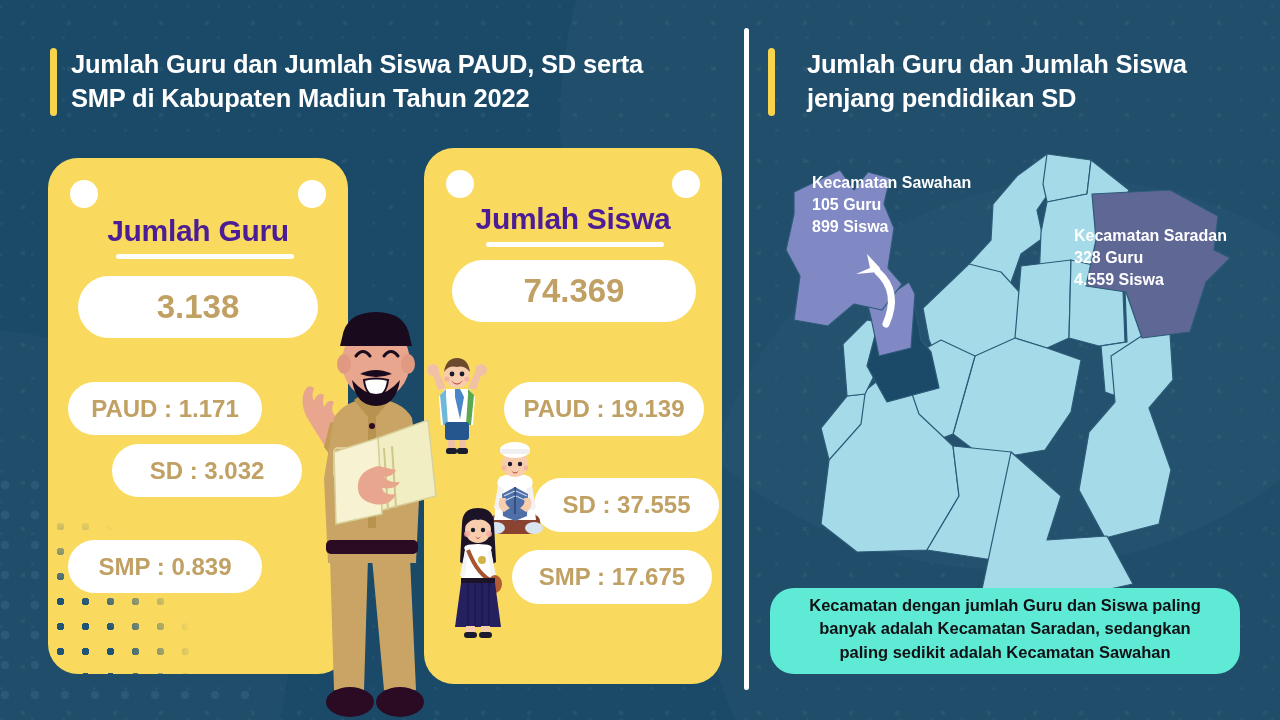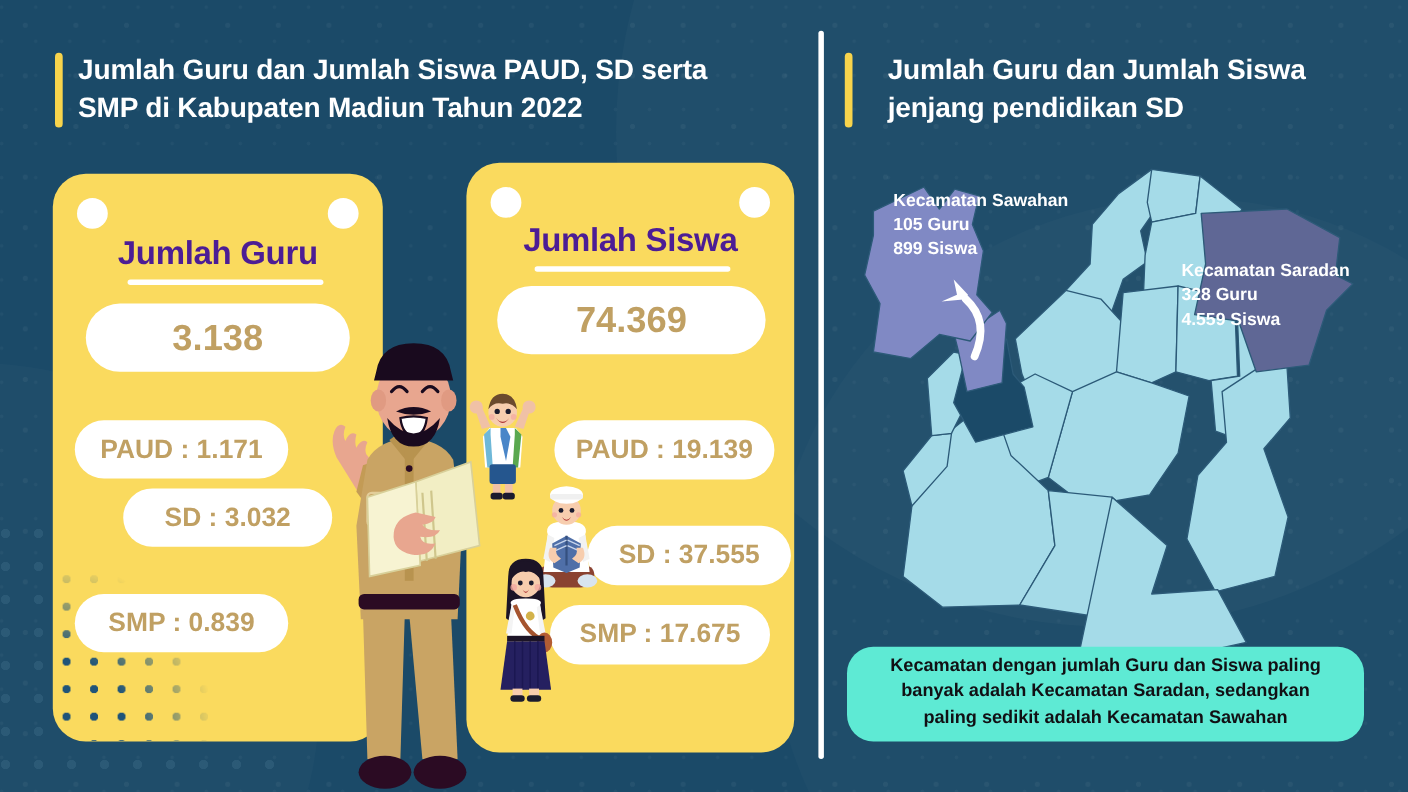--- a/index.html
+++ b/index.html
@@ -107,38 +107,38 @@
 
   
   #guru-total { left: 30px;  top: 118px; width: 240px; height: 62px; }
   #guru-paud  { left: 20px;  top: 224px; width: 194px; height: 53px; }
   #guru-sd    { left: 64px;  top: 286px; width: 190px; height: 53px; }
   #guru-smp   { left: 20px;  top: 382px; width: 194px; height: 53px; }
   
   #siswa-total { left: 28px;  top: 112px; width: 244px; height: 62px; }
   #siswa-paud  { left: 80px;  top: 218px; width: 200px; height: 54px; margin-top: 16px; }
   #siswa-sd    { left: 110px; top: 310px; width: 185px; height: 54px; margin-top: 20px; }
-  #siswa-smp   { left: 76px;  top: 402px; width: 200px; height: 54px; text-align: center; }
+  #siswa-smp   { left: 88px;  top: 402px; width: 200px; height: 54px; text-align: center; }
 
   
   .illus { position: absolute; pointer-events: none; }
   #illus-teacher { left: 272px; top: 298px; width: 196px; height: 422px; z-index: 6; }
   #illus-boy     { left: 426px; top: 356px; width: 62px;  height: 100px; z-index: 7; }
   #illus-quran   { left: 482px; top: 440px; width: 66px;  height: 100px; z-index: 7; }
   #illus-girl    { left: 448px; top: 506px; width: 60px;  height: 134px; z-index: 7; }
 
   
   #map-wrap { position: absolute; left: 752px; top: 140px; width: 520px; height: 450px; }
   .map-label {
     position: absolute;
     color: #ffffff; font-weight: bold; font-size: 16px; line-height: 1.38;
     white-space: pre-line; z-index: 5;
   }
   #label-sawahan { left: 812px; top: 172px; }
-  #label-saradan { left: 1074px; top: 236px; }
+  #label-saradan { left: 1074px; top: 225px; }
 
   
   #note-box {
     position: absolute; left: 770px; top: 588px; width: 470px; height: 86px;
     background: #5eead4; border-radius: 24px;
     display: flex; align-items: flex-start; justify-content: center;
     padding: 6px 18px;
   }
   #note-text {
     color: #111014; font-weight: bold; font-size: 16.5px; line-height: 1.42;

